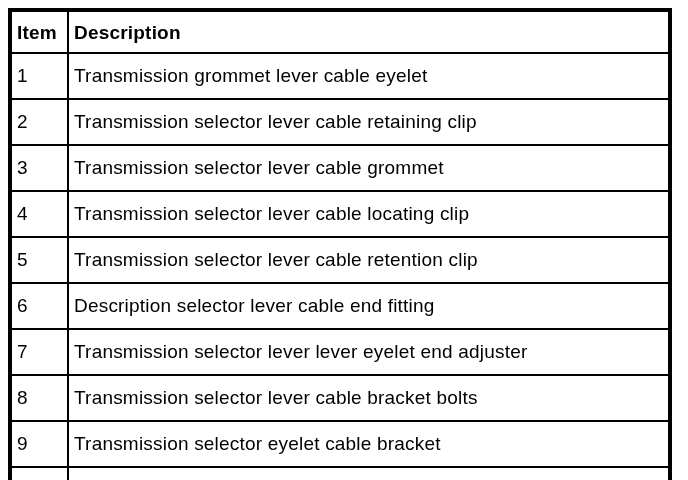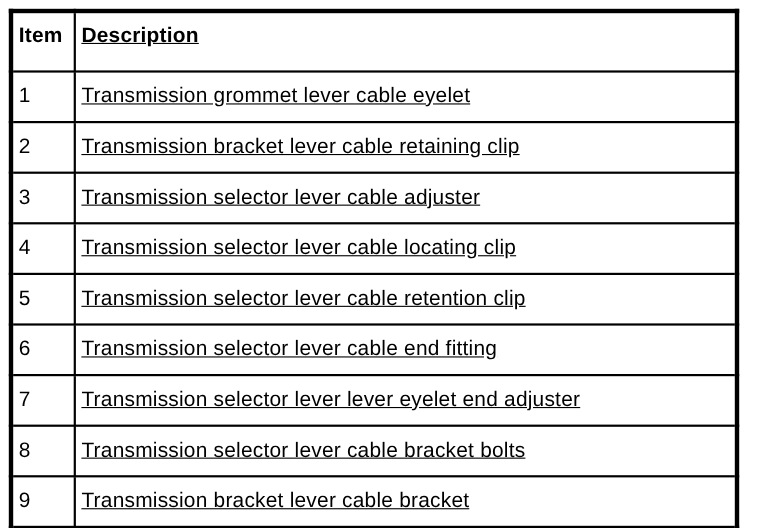--- a/index.html
+++ b/index.html
@@ -33,31 +33,31 @@
     font-size: 19px;
     line-height: 1.1;
     vertical-align: middle;
     white-space: nowrap;
     overflow: hidden;
     letter-spacing: 0.2px;
   }
   table.parts th {
     text-align: left;
     font-weight: bold;
-    padding: 6px 4px 16px 5px;
+    padding: 6px 4px 4px 5px;
     height: 30px;
   }
   table.parts td {
     font-weight: normal;
     padding: 8px 4px 8px 5px;
     height: 28px;
   }
   col.item-col  { width: 58px; }
   col.desc-col  { width: 602px; }
-  td.desc, th.desc { padding-left: 8px; text-decoration: underline; }
+  td.desc, th.desc { padding-left: 8px; }
 </style>
 </head>
 <body>
 
 <div class="page">
   <table class="parts">
     <colgroup>
       <col class="item-col">
       <col class="desc-col">
     </colgroup>
@@ -67,49 +67,49 @@
         <th class="desc">Description</th>
       </tr>
     </thead>
     <tbody>
       <tr>
         <td>1</td>
         <td class="desc">Transmission grommet lever cable eyelet</td>
       </tr>
       <tr>
         <td>2</td>
-        <td class="desc">Transmission bracket lever cable retaining clip</td>
+        <td class="desc">Transmission selector lever cable retaining clip</td>
       </tr>
       <tr>
         <td>3</td>
-        <td class="desc">Transmission selector lever cable adjuster</td>
+        <td class="desc">Transmission selector lever cable grommet</td>
       </tr>
       <tr>
         <td>4</td>
         <td class="desc">Transmission selector lever cable locating clip</td>
       </tr>
       <tr>
         <td>5</td>
         <td class="desc">Transmission selector lever cable retention clip</td>
       </tr>
       <tr>
         <td>6</td>
-        <td class="desc">Transmission selector lever cable end fitting</td>
+        <td class="desc">Description selector lever cable end fitting</td>
       </tr>
       <tr>
         <td>7</td>
         <td class="desc">Transmission selector lever lever eyelet end adjuster</td>
       </tr>
       <tr>
         <td>8</td>
         <td class="desc">Transmission selector lever cable bracket bolts</td>
       </tr>
       <tr>
         <td>9</td>
-        <td class="desc">Transmission bracket lever cable bracket</td>
+        <td class="desc">Transmission selector eyelet cable bracket</td>
       </tr>
       <tr>
         <td>10</td>
         <td class="desc">Transmission selector lever cable</td>
       </tr>
     </tbody>
   </table>
 </div>
 
 </body></html>

